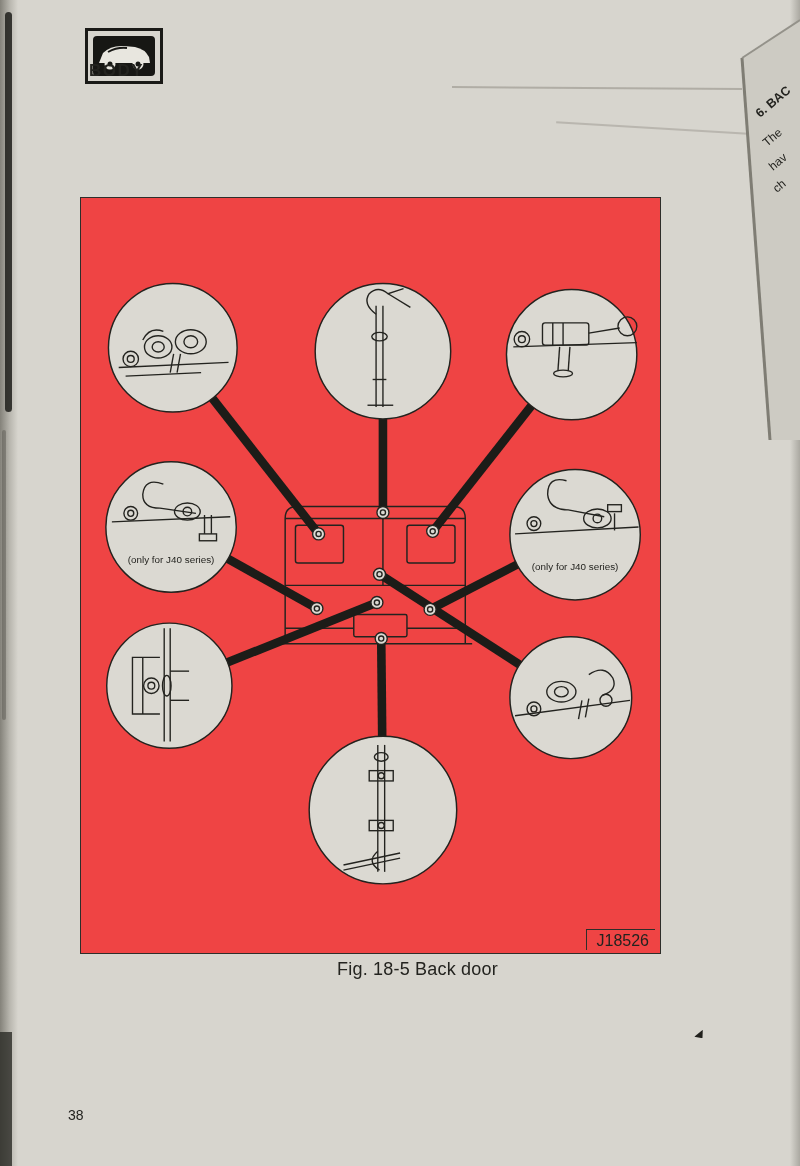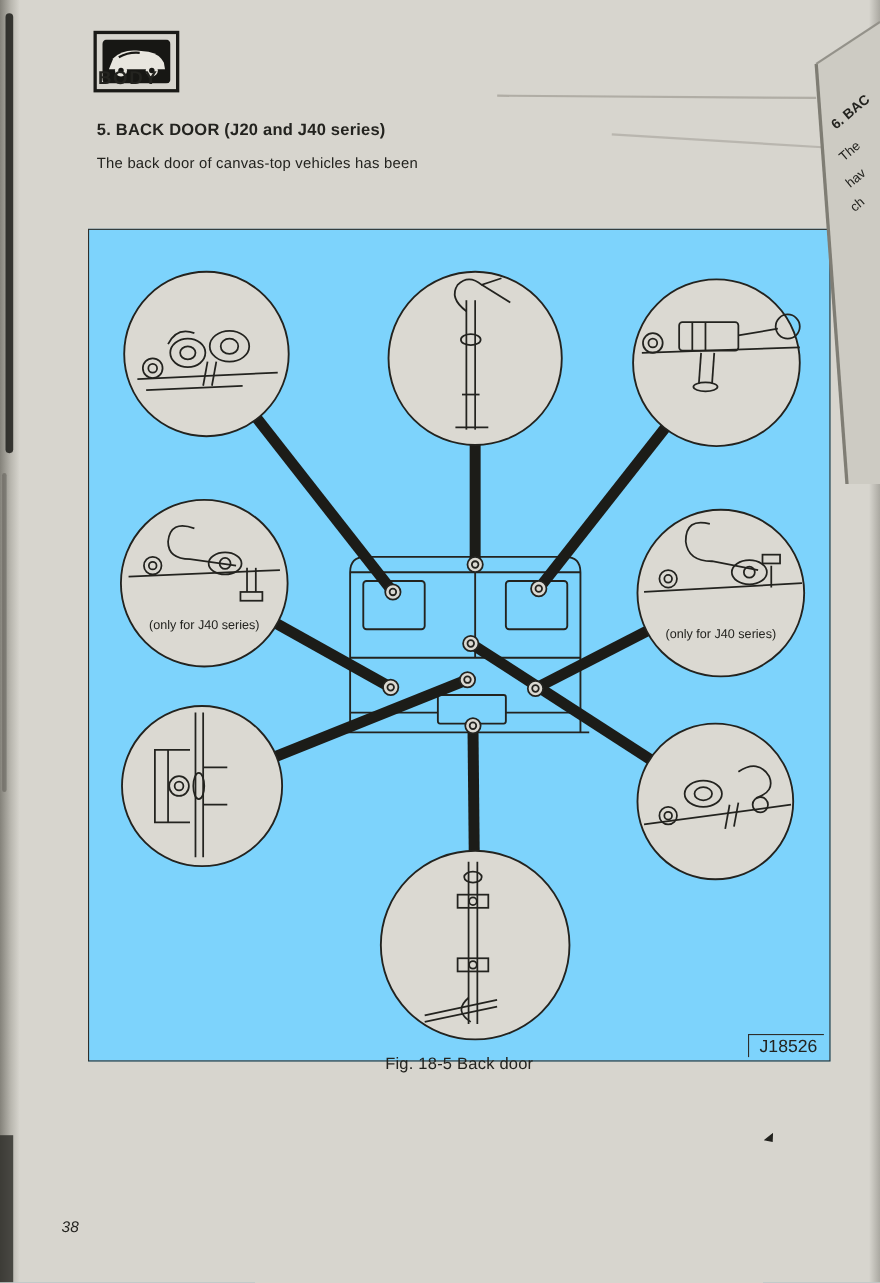--- a/index.html
+++ b/index.html
@@ -24,28 +24,28 @@
     font-size:17px;font-weight:bold;letter-spacing:1.5px;margin-left:35px;}
   .header-rule{left:452px;top:87px;width:290px;height:2px;background:#8f8d84;opacity:.55;transform:rotate(.4deg);}
   .scan-line{left:556px;top:127px;width:192px;height:2px;background:#9b9890;opacity:.5;transform:rotate(3.5deg);}
 
   
   .section-heading{left:88px;top:110px;font-size:15px;font-weight:bold;letter-spacing:.2px;}
   .section-body{left:88px;top:139px;font-size:13.5px;line-height:1.55;letter-spacing:.2px;}
   .section-body span{display:block;}
 
   
-  .figure-box{left:80px;top:208px;width:675px;height:757px;border:1.5px solid #2e2e2a;
-    background:#7dd3fc;box-sizing:border-box;}
+  .figure-box{left:80px;top:197px;width:581px;height:757px;border:1.5px solid #2e2e2a;
+    background:#ef4444;box-sizing:border-box;}
   .figure-box svg{display:block;width:100%;height:100%;}
   .figure-code{position:absolute;right:5px;bottom:3px;font-size:16px;
     padding:2px 6px 0 10px;border-top:1.5px solid #2e2e2a;border-left:1.5px solid #2e2e2a;}
-  .figure-caption{left:80px;top:959px;width:675px;text-align:center;font-size:15px;letter-spacing:.2px;}
-
-  .page-number{left:56px;top:1107px;font-size:14px;font-style:italic;}
+  .figure-caption{left:80px;top:959px;width:675px;text-align:center;font-size:18px;letter-spacing:.2px;}
+
+  .page-number{left:68px;top:1107px;font-size:14px;}
 
   
   .curl{right:0;top:0;width:70px;height:440px;}
   .edge-right{right:0;top:0;width:10px;height:1166px;
     background:linear-gradient(to right,rgba(0,0,0,0),rgba(88,86,78,.35));}
   .speck{left:694px;top:1031px;width:10px;height:8px;background:#21211d;
     clip-path:polygon(0 55%,100% 0,75% 100%);transform:rotate(-15deg);}
 
   svg text{font-family:"Liberation Sans",sans-serif;fill:#23231f;stroke:none;}
 </style>
@@ -68,23 +68,21 @@
       <circle cx="17" cy="28" r="5.5" fill="#e8e6df"></circle>
         <circle cx="17" cy="28" r="2.5" fill="#171714"></circle>
       <circle cx="45" cy="28" r="5.5" fill="#e8e6df"></circle>
         <circle cx="45" cy="28" r="2.5" fill="#171714"></circle>
     </svg>
   </div>
   <div class="abs header-title">BODY</div>
   <div class="abs header-rule"></div>
   <div class="abs scan-line"></div>
 
-  <div class="abs section-heading">5. BACK DOOR (J20 and J40 series)</div>
   <div class="abs section-body">
-    <span>The back door of canvas-top vehicles has been</span>
   </div>
 
   <div class="abs figure-box">
     <svg viewBox="0 0 675 757">
 
       <g stroke="#23231f" fill="none" stroke-width="1.7">
         <path d="M238,458 L238,312 Q238,298 252,298 L434,298 Q448,298 448,312 L448,458"></path>
         <line x1="230" y1="458" x2="456" y2="458"></line>
         <line x1="238" y1="312" x2="448" y2="312"></line>
         <line x1="238" y1="390" x2="448" y2="390"></line>

